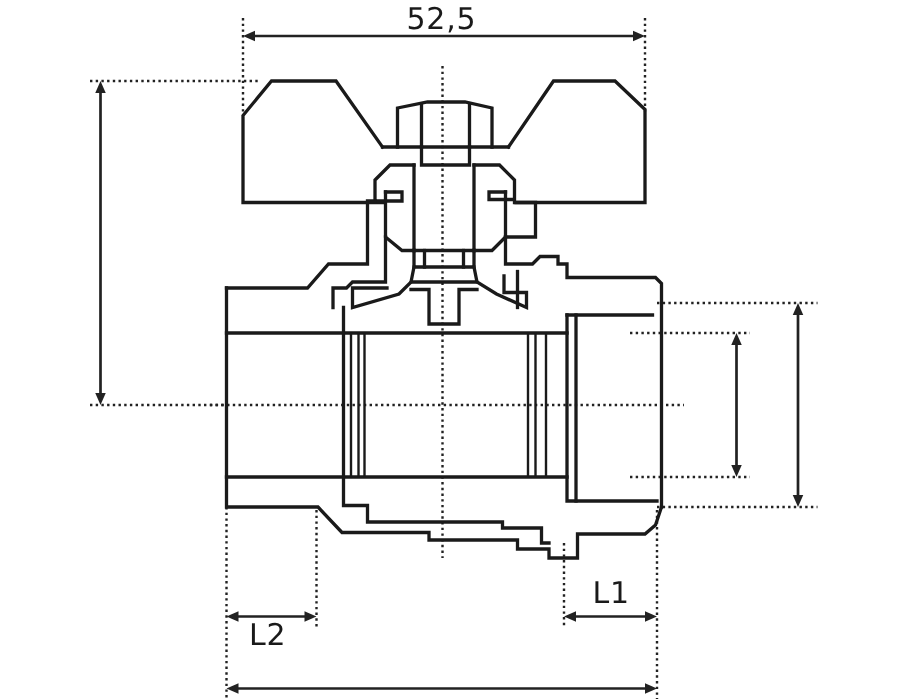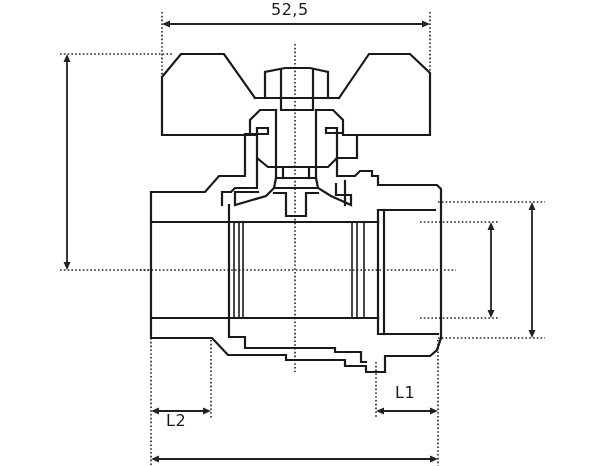--- a/index.html
+++ b/index.html
@@ -3,21 +3,21 @@
 <meta charset="utf-8">
 <style>
   html, body { margin: 0; padding: 0; background: #ffffff; }
   body { width: 600px; height: 466px; overflow: hidden; position: relative; font-family: "DejaVu Sans", "Liberation Sans", sans-serif; }
   #drawing { position: absolute; left: 0; top: 0; width: 600px; height: 466px; }
   .ln { fill: none; stroke: #1a1a1a; stroke-width: 2.2; stroke-linejoin: miter; stroke-linecap: square; }
   .thin { fill: none; stroke: #1a1a1a; stroke-width: 1.6; }
   .dot { fill: none; stroke: #222; stroke-width: 1.6; stroke-dasharray: 1.6 2.2; }
   .dim { fill: none; stroke: #222; stroke-width: 1.8; }
   .arrow { fill: #222; stroke: none; }
-  .label { position: absolute; font-size: 16px; color: #1a1a1a; font-family: "DejaVu Sans", "Liberation Sans", sans-serif; letter-spacing: 0.5px; line-height: 1; }
+  .label { position: absolute; font-size: 20px; color: #1a1a1a; font-family: "DejaVu Sans", "Liberation Sans", sans-serif; letter-spacing: 0.5px; line-height: 1; }
 </style>
 </head>
 <body>
 
 <svg id="drawing" viewBox="0 0 600 466" xmlns="http://www.w3.org/2000/svg">
 
   <g>
     <line class="dot" x1="295" y1="44" x2="295" y2="372"></line>
     <line class="dot" x1="140" y1="270" x2="456" y2="270"></line>
   </g>

